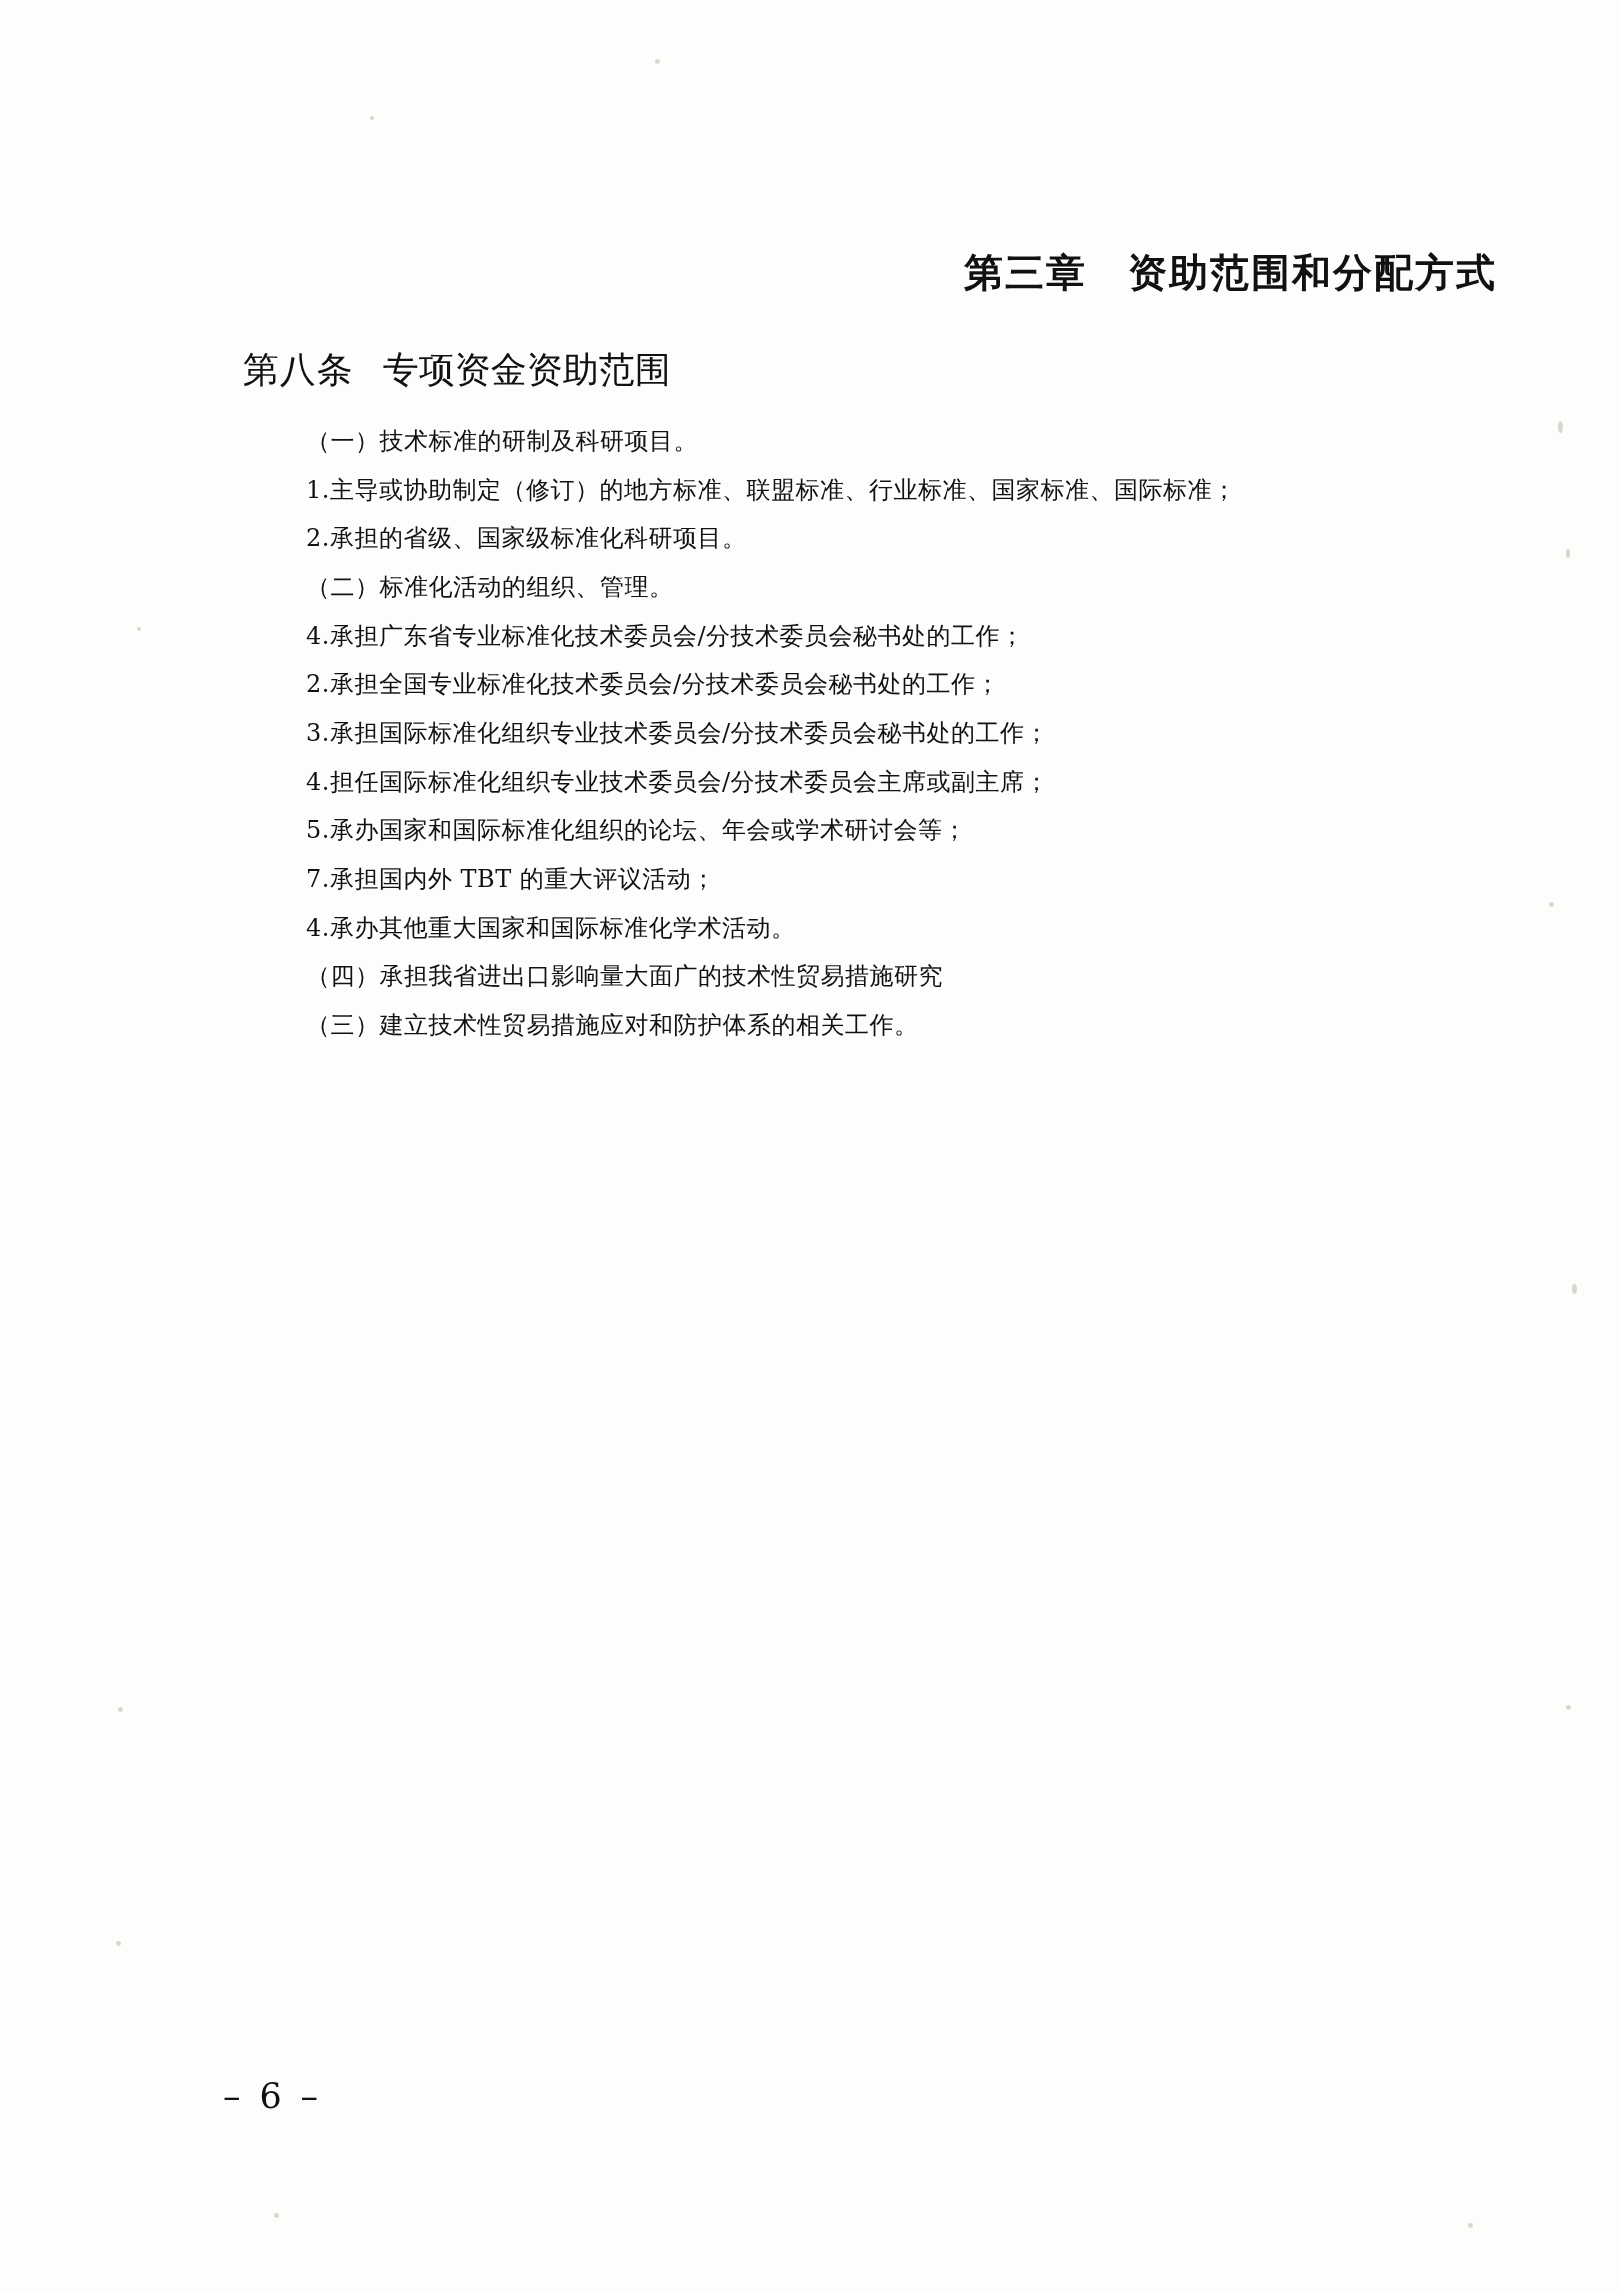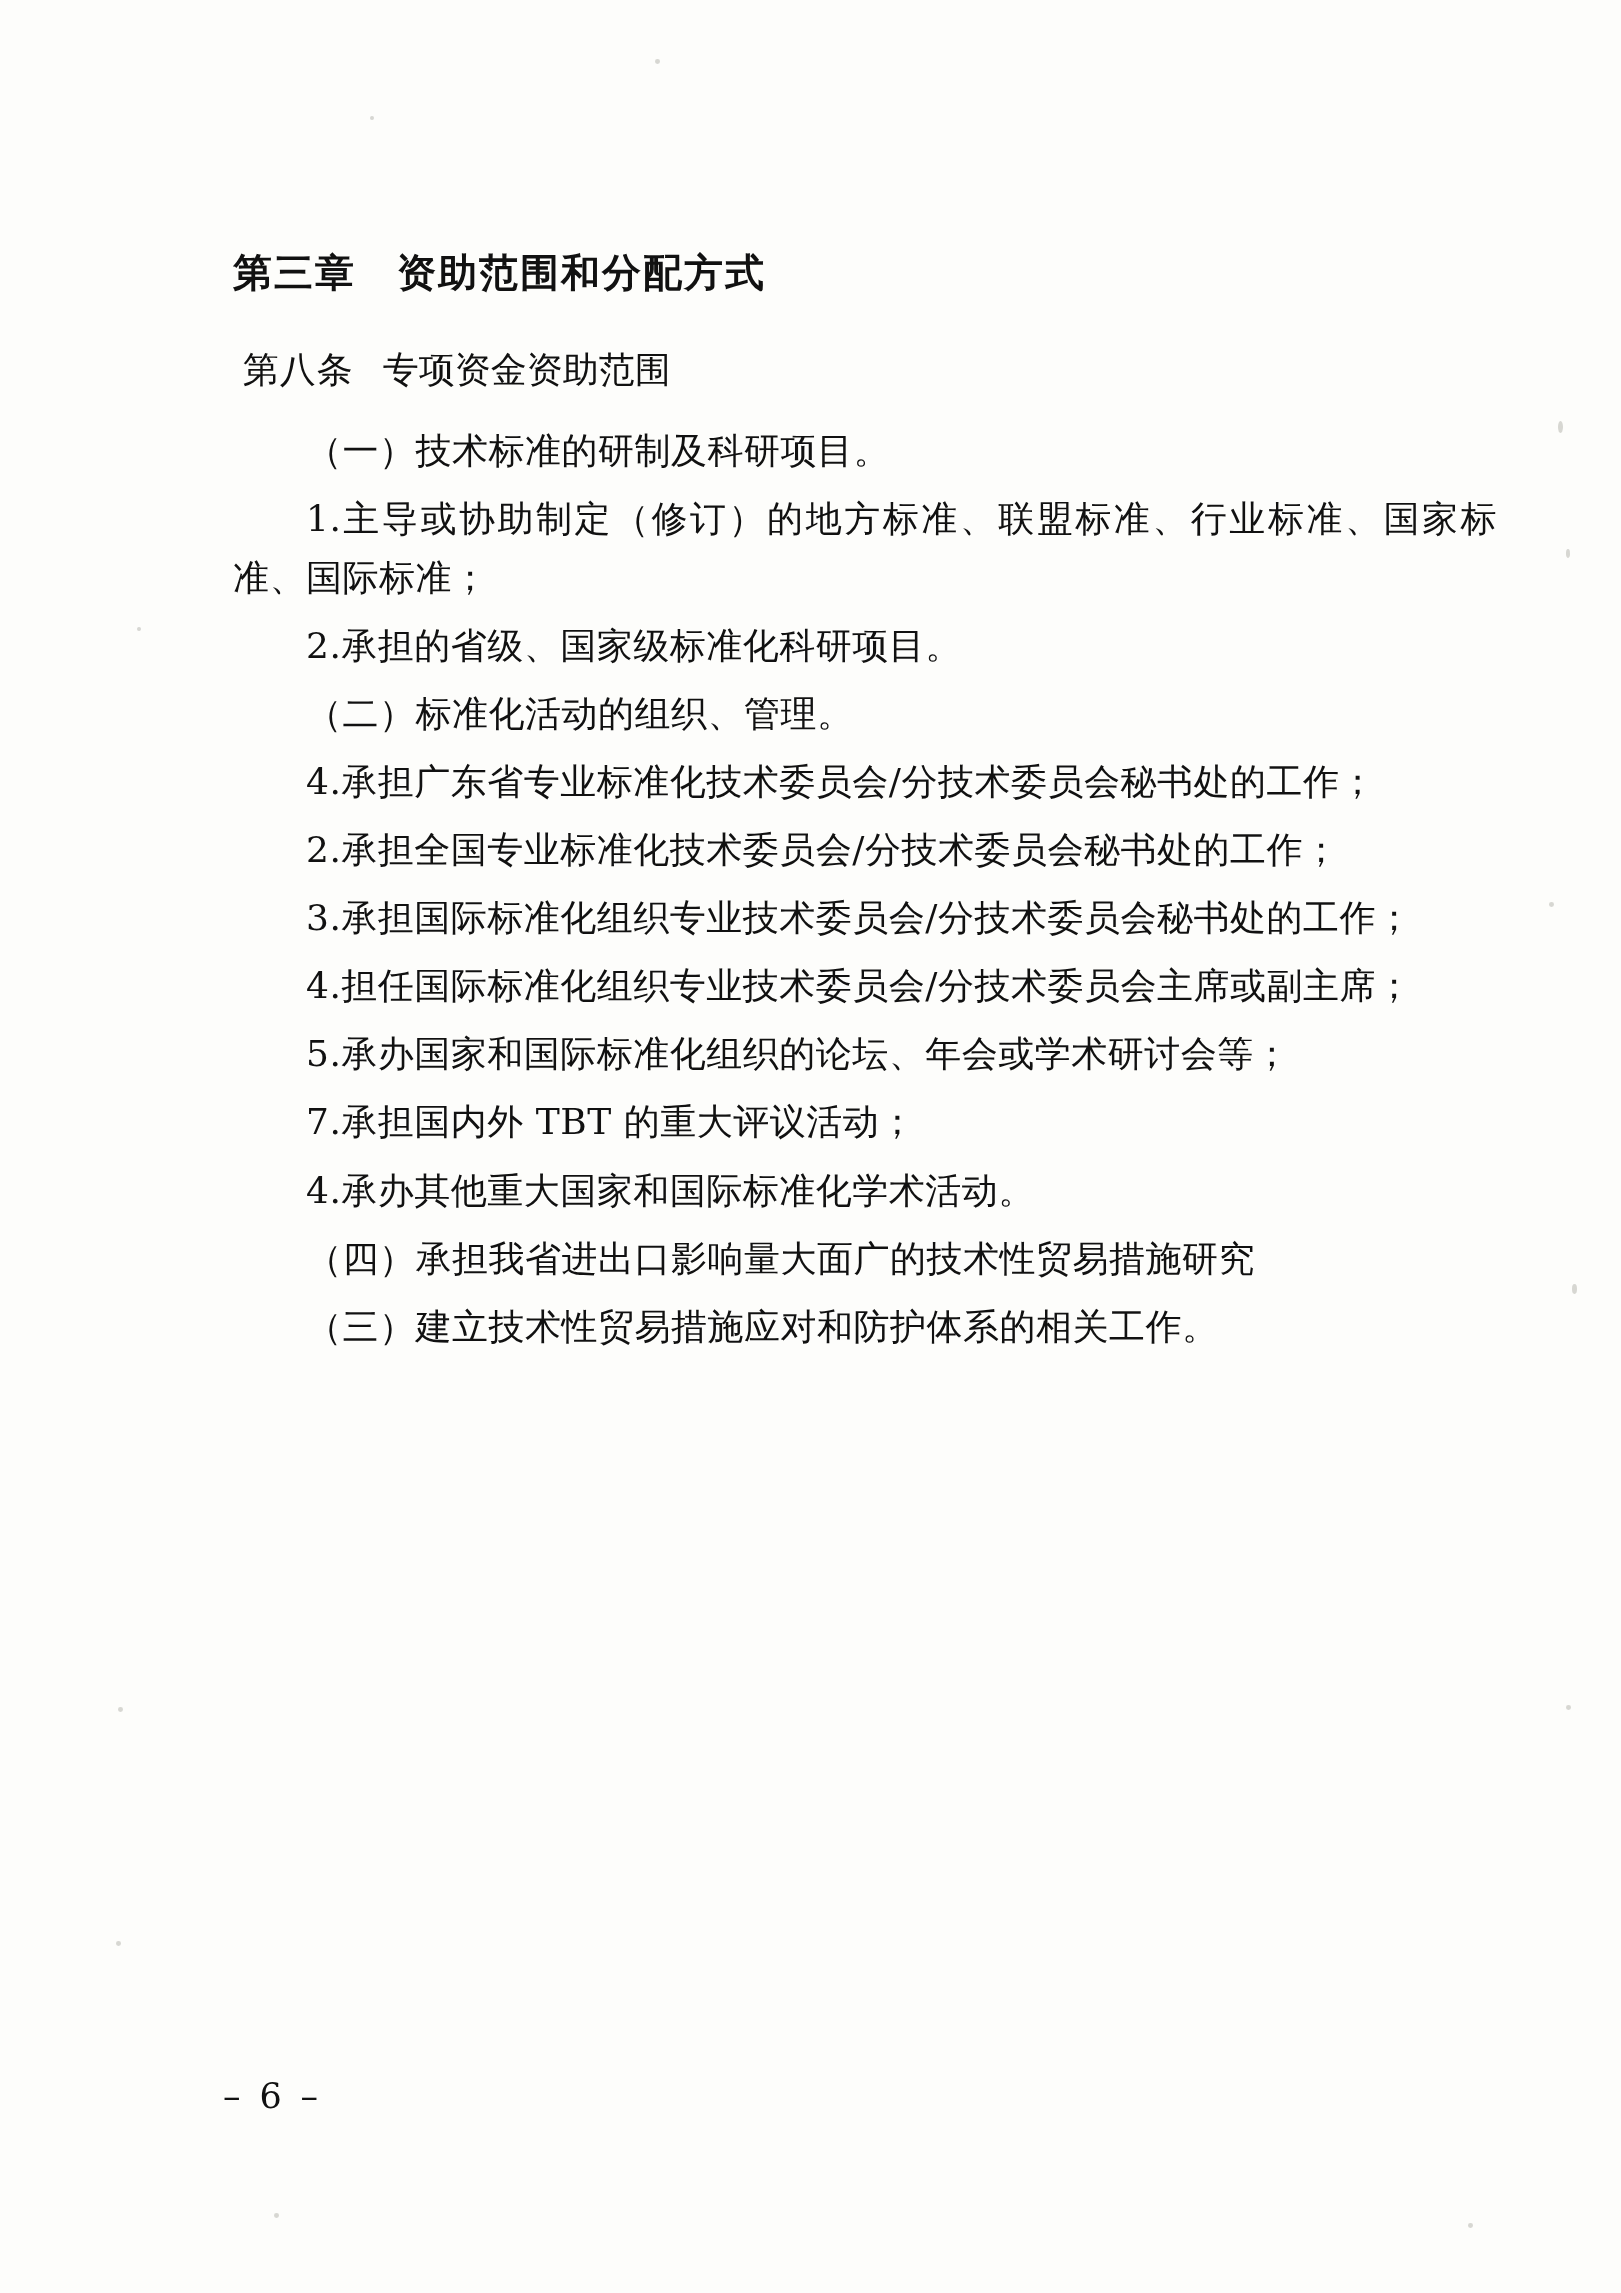--- a/index.html
+++ b/index.html
@@ -23,21 +23,21 @@
     border-radius: 50%;
     opacity: 0.75;
   }
   .content {
     position: absolute;
     left: 233px;
     top: 245px;
     width: 1264px;
   }
   .chapter-title {
-    text-align: left;
+    text-align: right;
     font-size: 39px;
     font-weight: bold;
     letter-spacing: 2px;
     margin: 0 0 43px 0;
     line-height: 1.4;
     font-family: "DejaVu Serif", "Liberation Serif", serif;
   }
   .chapter-title .gap {
     display: inline-block;
     width: 41px;
@@ -51,21 +51,21 @@
   }
   .article-head .bold {
     font-weight: normal;
     letter-spacing: 1px;
   }
   .article-head .gap {
     display: inline-block;
     width: 29px;
   }
   p.para {
-    font-size: 36px;
+    font-size: 24px;
     line-height: 1.62;
     margin: 0 0 9.8px 0;
     text-indent: 73px;
     letter-spacing: 0.5px;
     text-align: justify;
     text-justify: inter-ideograph;
   }
   .pagenum {
     position: absolute;
     left: 223px;

